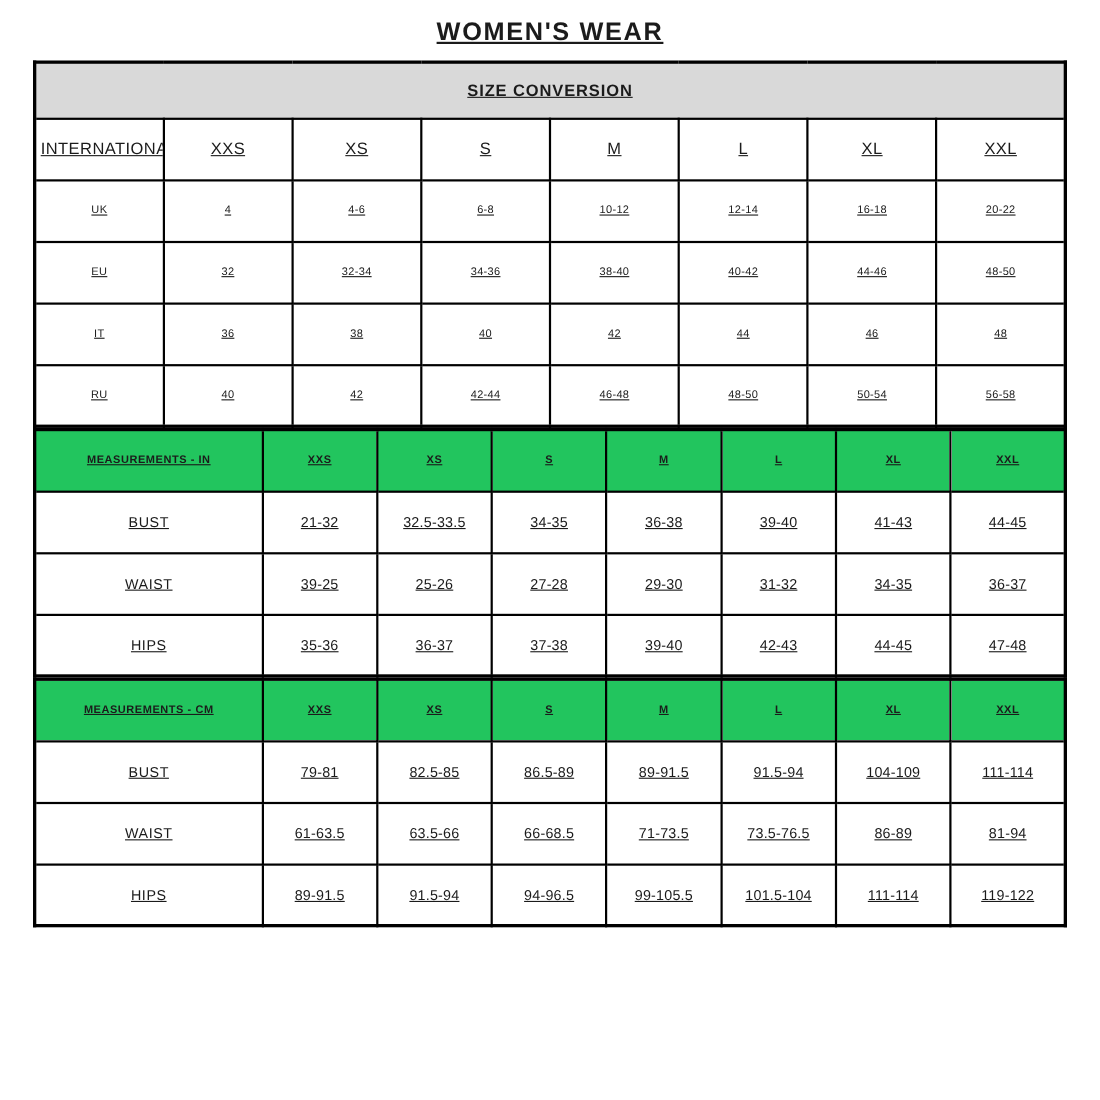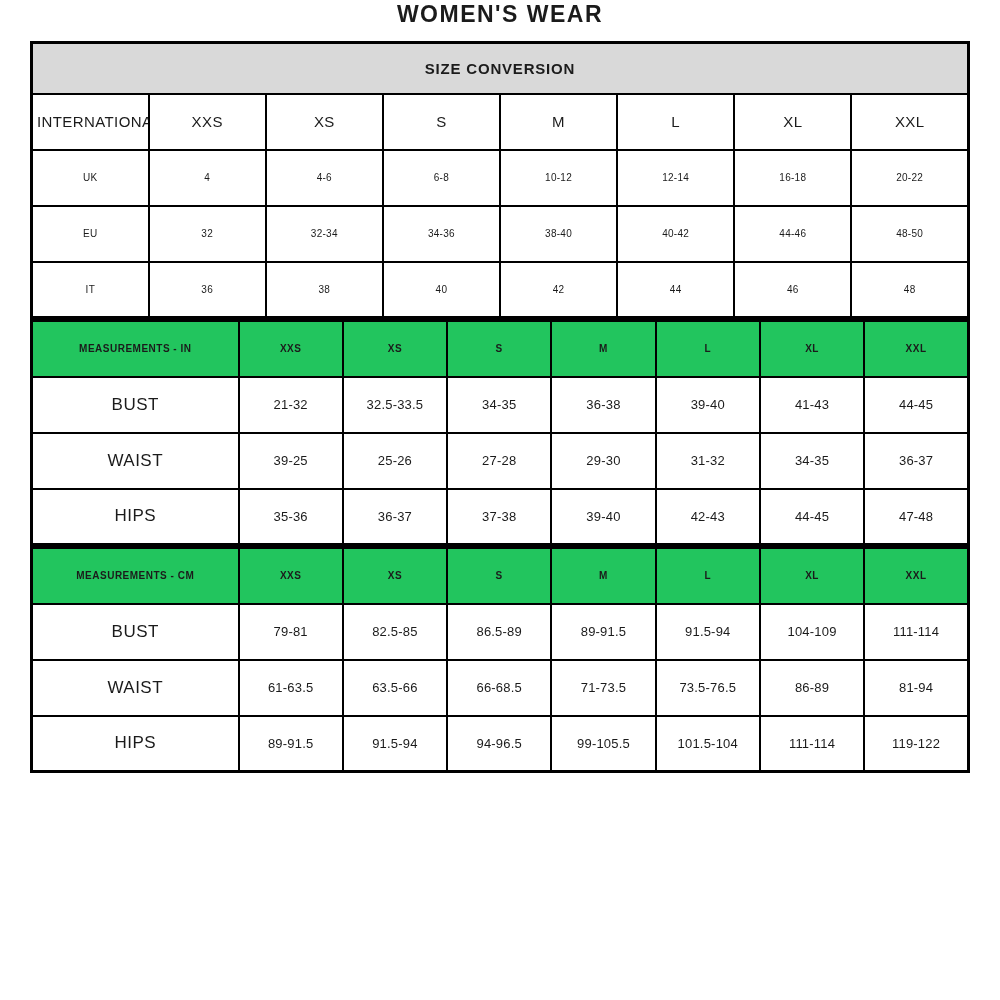--- a/index.html
+++ b/index.html
@@ -3,21 +3,21 @@
 <meta charset="utf-8">
 <style>
   * { box-sizing: border-box; }
   html, body {
     margin: 0; padding: 0;
     width: 1000px; height: 1000px;
     background: #ffffff;
     font-family: "Liberation Sans", sans-serif;
     color: #1b1b1b;
   }
-  .page { padding: 0 30px 0 30px; }
+  .page { padding: 14px 30px 0 30px; text-decoration: underline; }
   h1.title {
     margin: 0 0 13px 0;
     font-size: 23px;
     line-height: 28px;
     font-weight: 700;
     letter-spacing: 1.5px;
     text-align: center;
     color: #1b1b1b;
   }
   table.tbl {
@@ -54,21 +54,21 @@
   .t1 .rowlabel { width: 166px; }
   
   .mt tr.cols th {
     background: #22c55e;
     height: 56px;
     font-size: 10px;
     font-weight: 700;
     letter-spacing: 0.5px;
   }
   .mt tbody td { height: 56px; font-size: 13px; letter-spacing: 0.2px; }
-  .mt tbody td.rowlabel { font-size: 17px; letter-spacing: 0.5px; }
+  .mt tbody td.rowlabel { font-size: 13px; letter-spacing: 0.5px; }
   .mt .rowlabel { width: 207px; }
 </style>
 </head>
 <body>
 
 <div class="page">
 
   <h1 class="title">WOMEN'S WEAR</h1>
 
   <table class="tbl t1">
@@ -111,20 +111,30 @@
         <tr>
           <td class="rowlabel">IT</td>
           <td>36</td>
           <td>38</td>
           <td>40</td>
           <td>42</td>
           <td>44</td>
           <td>46</td>
           <td>48</td>
         </tr>
+        <tr>
+          <td class="rowlabel">RU</td>
+          <td>40</td>
+          <td>42</td>
+          <td>42-44</td>
+          <td>46-48</td>
+          <td>48-50</td>
+          <td>50-54</td>
+          <td>56-58</td>
+        </tr>
       </tbody>
   </table>
 
   <table class="tbl mt">
     <thead>
       <tr class="cols">
           <th class="rowlabel">MEASUREMENTS - IN</th>
           <th>XXS</th>
           <th>XS</th>
           <th>S</th>

